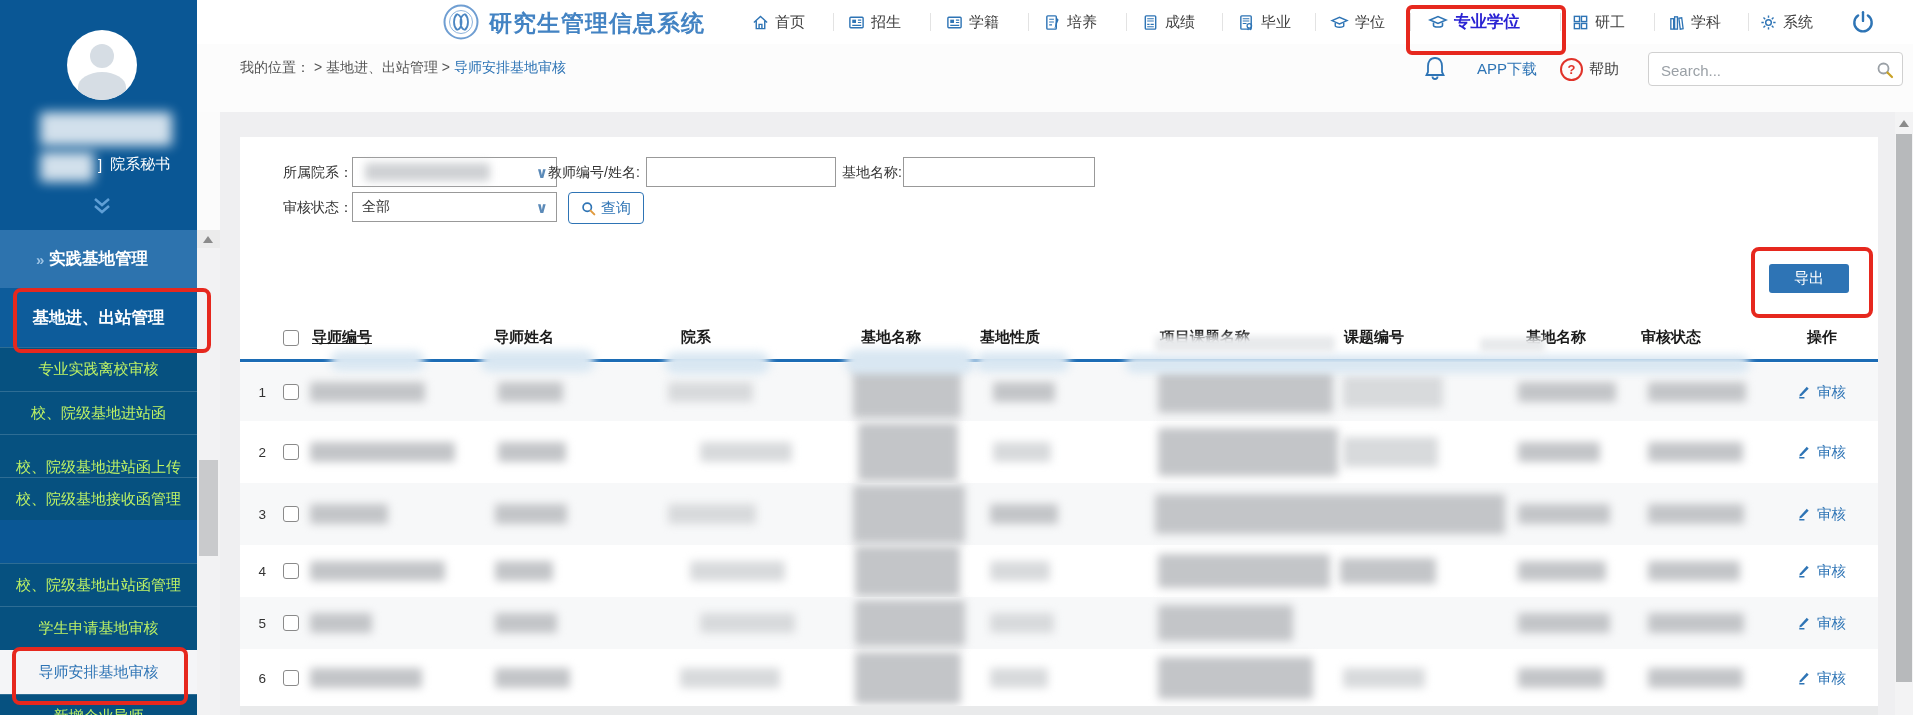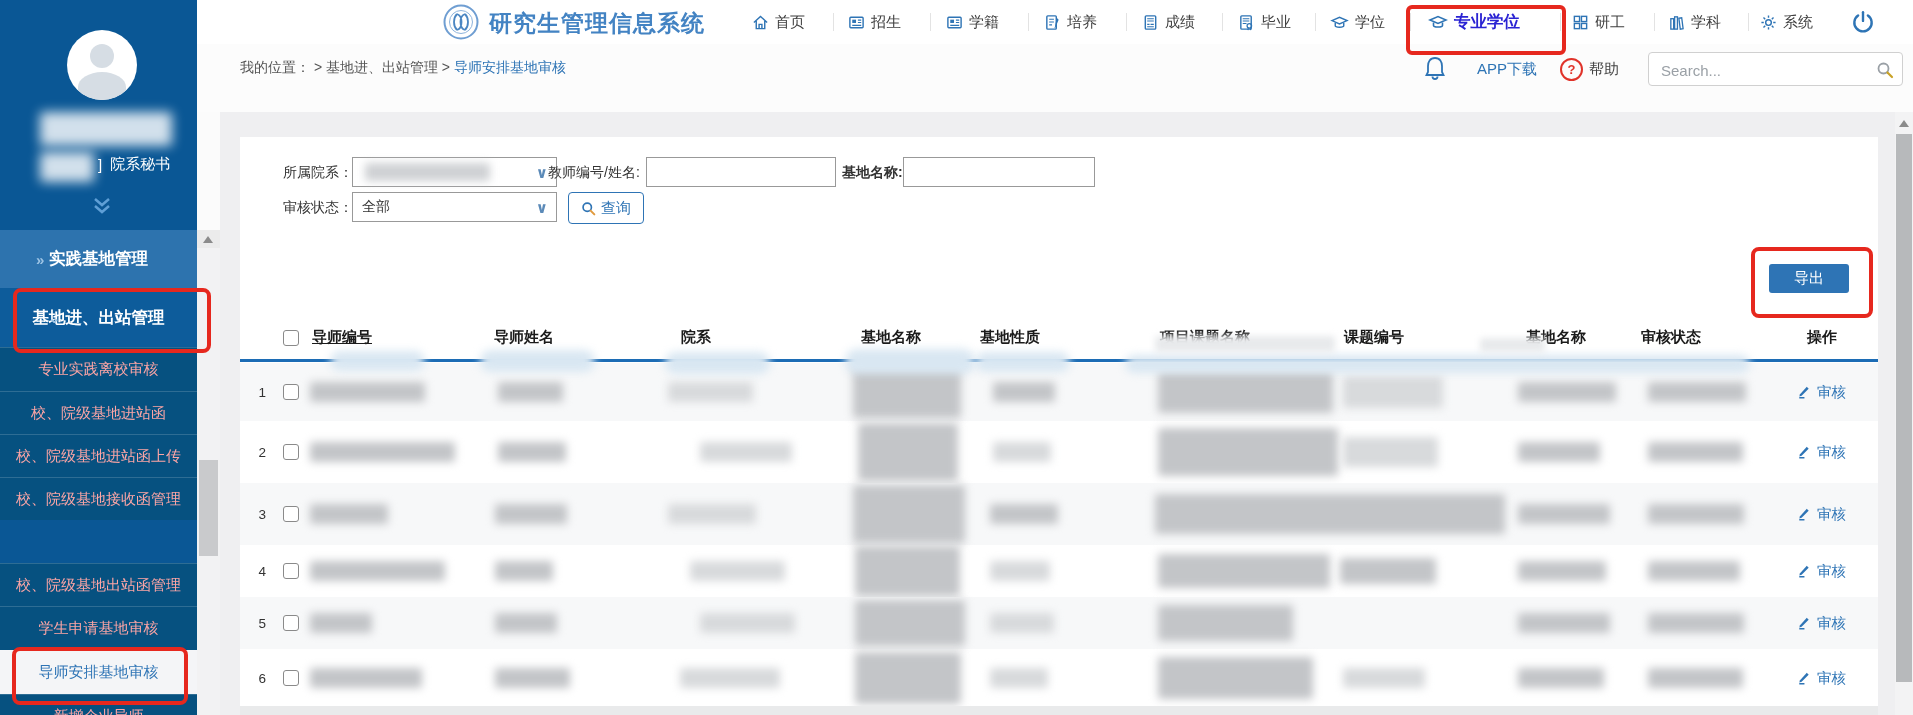--- a/index.html
+++ b/index.html
@@ -33,21 +33,21 @@
   .avatar{position:absolute;left:67px;top:30px;width:70px;height:70px;border-radius:50%;background:#fff;overflow:hidden;}
   .avatar:before{content:"";position:absolute;left:23px;top:14px;width:24px;height:24px;border-radius:50%;background:#d6dde4;}
   .avatar:after{content:"";position:absolute;left:11px;top:42px;width:48px;height:30px;border-radius:50% 50% 0 0;background:#d6dde4;}
   .wblob{position:absolute;background:rgba(255,255,255,.82);filter:blur(6px);border-radius:3px;}
   .role{position:absolute;left:98px;top:155px;color:#fff;font-size:15px;display:flex;gap:8px;align-items:center;}
   .vchev{position:absolute;left:89px;top:196px;width:26px;height:20px;color:#5f9fd6;}
   .mitem{position:absolute;left:0;width:197px;display:flex;align-items:center;justify-content:center;color:#fff;cursor:pointer;box-sizing:border-box;}
   .g1{background:#2d73ae;font-weight:bold;font-size:16.5px;}
   .g2{background:#0d5c9b;font-weight:bold;font-size:16.5px;}
   .gico{position:absolute;left:36px;color:#9cc3e4;font-size:15px;font-weight:bold;}
-  .sub{background:#065180;font-size:15px;color:#fca5a5;border-top:1px solid rgba(255,255,255,.16);}
+  .sub{background:#065180;font-size:15px;color:#bef264;border-top:1px solid rgba(255,255,255,.16);}
   .sub.active{background:#f4f5f7;color:#2e74b5;}
   
   .sscroll{position:absolute;left:197px;top:112px;width:23px;height:603px;background:#fbfbfb;}
   .sarrow{position:absolute;left:197px;top:230px;width:23px;height:18px;background:#ebebeb;cursor:pointer;}
   .sarrow:before{content:"";position:absolute;left:6px;top:6px;border-left:5px solid transparent;border-right:5px solid transparent;border-bottom:7px solid #8b8b8b;}
   .strack{position:absolute;left:197px;top:248px;width:23px;height:467px;background:#f2f2f3;}
   .sthumb{position:absolute;left:199px;top:460px;width:19px;height:96px;background:#c9cacc;cursor:pointer;}
 
   
   .content{position:absolute;left:220px;top:112px;width:1675px;height:603px;background:#efeff1;}
@@ -249,21 +249,21 @@
     <div class="mitem g2" style="top:288px;height:59px;">
       <span class="gico" style="left:48px;">⌄</span>
       <span>基地进、出站管理</span>
     </div>
     <div class="mitem sub" style="top:347px;height:44px;">
         <span>专业实践离校审核</span>
       </div>
     <div class="mitem sub" style="top:391px;height:43px;">
         <span>校、院级基地进站函</span>
       </div>
-    <div class="mitem sub" style="top:434px;height:43px;">
+    <div class="mitem sub" style="top:434px;height:43px;align-items:flex-end;">
         <span>校、院级基地进站函上传</span>
       </div>
     <div class="mitem sub" style="top:477px;height:43px;">
         <span>校、院级基地接收函管理</span>
       </div>
     <div class="mitem sub" style="top:563px;height:43px;">
         <span>校、院级基地出站函管理</span>
       </div>
     <div class="mitem sub" style="top:606px;height:44px;">
         <span>学生申请基地审核</span>
@@ -281,21 +281,21 @@
   <div class="sarrow"></div>
   <div class="sthumb"></div>
 
   <div class="flabel" style="left:283px;top:157px;">所属院系：</div>
   <div class="sel" style="left:352px;top:157px;">
     <span class="bl d" style="left:12px;width:125px;height:18px;background:#cfd1d4;"></span>
     <span class="selchev">∨</span>
   </div>
   <div class="flabel" style="left:548px;top:157px;">教师编号/姓名:</div>
   <input class="tinput" style="left: 646px; top: 157px; width: 190px;">
-  <div class="flabel" style="left:842px;top:157px;font-weight:bold;">基地名称:</div>
+  <div class="flabel" style="left:842px;top:157px;">基地名称:</div>
   <input class="tinput" style="left: 903px; top: 157px; width: 192px;">
   <div class="flabel" style="left:283px;top:192px;">审核状态：</div>
   <div class="sel" style="left:352px;top:192px;">
     <span class="val">全部</span>
     <span class="selchev">∨</span>
   </div>
   <button class="qbtn">
     <svg width="15" height="15" viewBox="0 0 18 18">
         <circle cx="7.5" cy="7.5" r="5" fill="none" stroke="#2e74b5" stroke-width="2"></circle>
         <path d="M11.5 11.5 L16 16" stroke="#e09a3e" stroke-width="2.4" stroke-linecap="round"></path>

